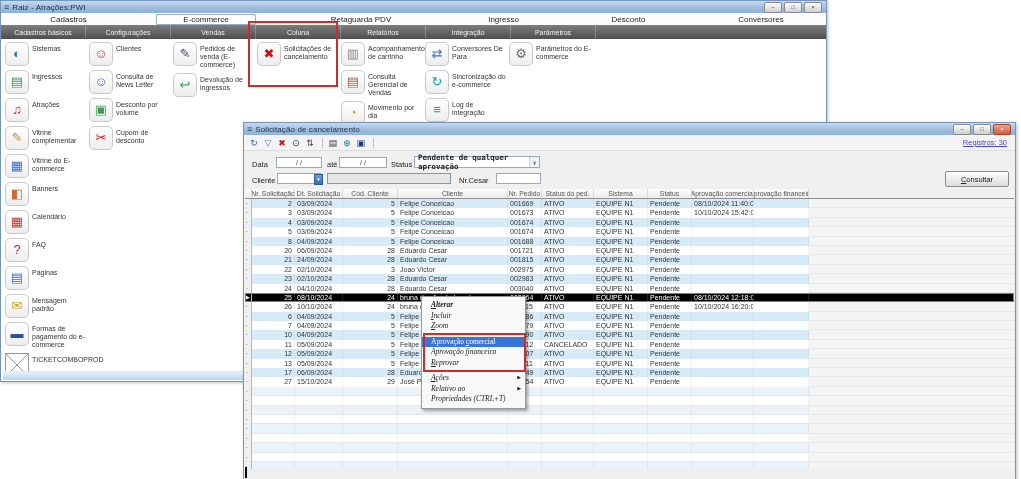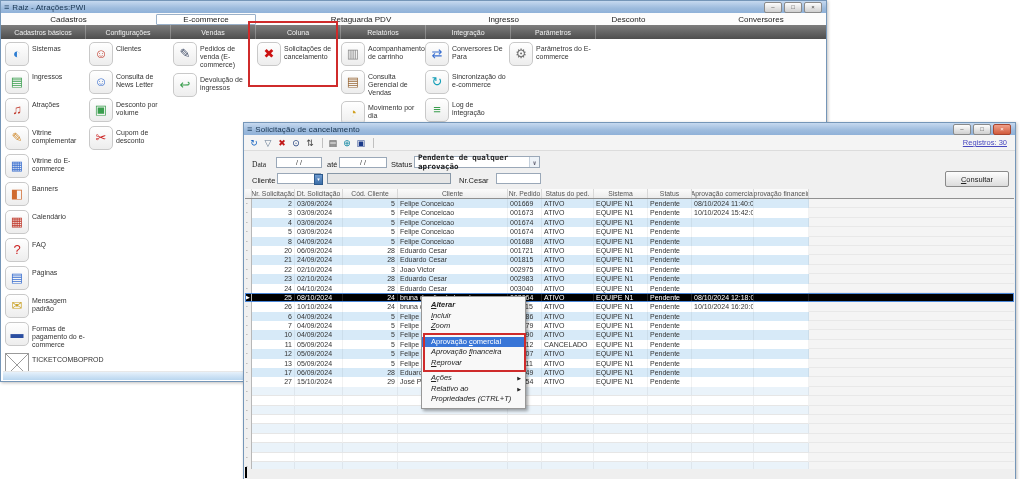--- a/index.html
+++ b/index.html
@@ -78,21 +78,21 @@
   .gfill{flex:1;background:#f4f4f4;border-bottom:1px solid #e8e8e8;}
   .grow.rsel{background:#000;outline:1px solid #4a86d8;outline-offset:-1px;}
   .grow.rsel .gc{background:#000 !important;color:#fff;border-right-color:#222;}
   .grow.rsel .gind{background:#000;color:#fff;}
   .grow.rsel .gfill{background:#000;}
   .bottomstrip{position:absolute;left:1px;right:1px;bottom:0;height:11px;background:#efefef;}
   
   .ctxmenu{position:absolute;left:421px;top:296px;width:103px;background:#f8f8f8;border:1px solid #979797;
            box-shadow:2px 2px 3px rgba(0,0,0,.35);padding:3px 0;z-index:30;}
   .ctxitem{height:10.5px;line-height:10.5px;font-size:7.5px;color:#222;padding-left:9px;position:relative;
-           white-space:nowrap;font-style:italic;}
+           white-space:nowrap;font-style:italic;font-family:Liberation Serif, serif;}
   .ctxitem.bold{font-weight:bold;}
   .ctxitem.hl{background:#3875d7;color:#fff;font-style:normal;}
   .ctxitem .sub{position:absolute;right:4px;top:0;font-size:5px;font-style:normal;}
   .ctxsep{height:1px;background:#d0d0d0;margin:2px 2px;}
   
   .redrect{position:absolute;border:2px solid #cf2b2b;z-index:40;pointer-events:none;}
   .r1{left:248px;top:21px;width:86px;height:62px;}
   .r2{left:423px;top:333px;width:99px;height:35px;}
   .caret-artifact{position:absolute;left:1px;bottom:2px;width:2px;height:11px;background:#000;}
 </style>
@@ -282,21 +282,21 @@
         <div class="tbico" style="color: rgb(68, 68, 68);">⇅</div>
         <div class="tbsep"></div>
         <div class="tbico" style="color: rgb(58, 58, 58);">▤</div>
         <div class="tbico" style="color: rgb(10, 132, 160);">⊕</div>
         <div class="tbico" style="color: rgb(26, 58, 138);">▣</div>
         <div class="tbsep"></div>
       </div>
     <a class="records">Registros: 30</a>
 
     <div class="filterpanel">
-      <span class="flabel" style="left:8px;top:9px;font-family:Liberation Serif, serif;">Data</span>
+      <span class="flabel" style="left:8px;top:9px;">Data</span>
       <span class="finput" style="left:32px;top:6px;width:46px;justify-content:center;">/  /</span>
       <span class="flabel" style="left:83px;top:9px;">até</span>
       <span class="finput" style="left:95px;top:6px;width:48px;justify-content:center;">/  /</span>
       <span class="flabel" style="left:147px;top:9px;">Status</span>
       <span class="fselect" style="left:170px;top:5px;width:126px;">
         <span>Pendente de qualquer aprovação</span>
         <span class="arrowbox">∨</span>
       </span>
       <span class="flabel" style="left:8px;top:25px;">Cliente</span>
       <span class="finput" style="left:33px;top:22px;width:44px;"></span>

